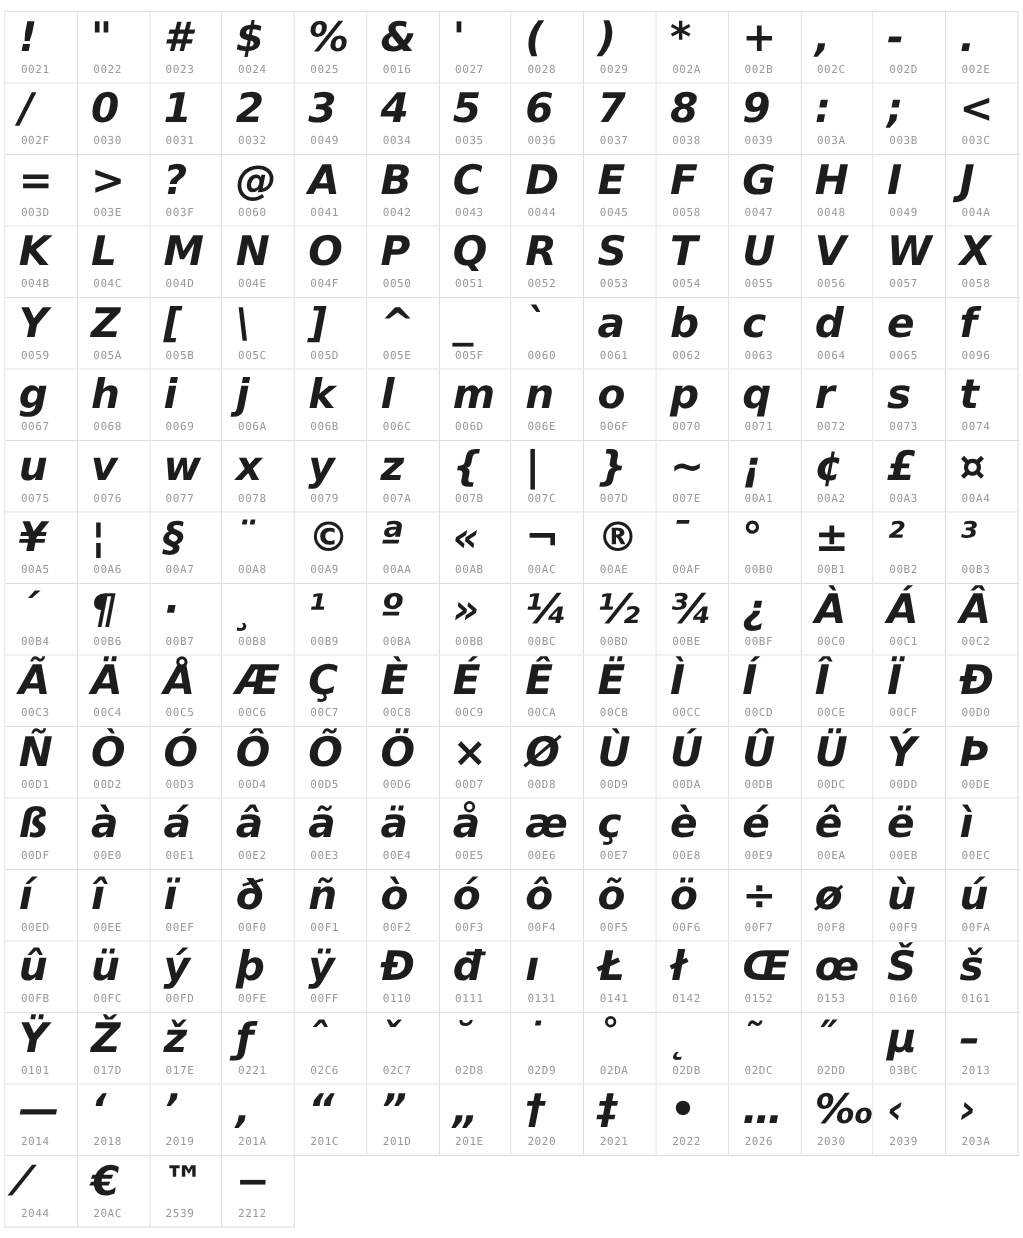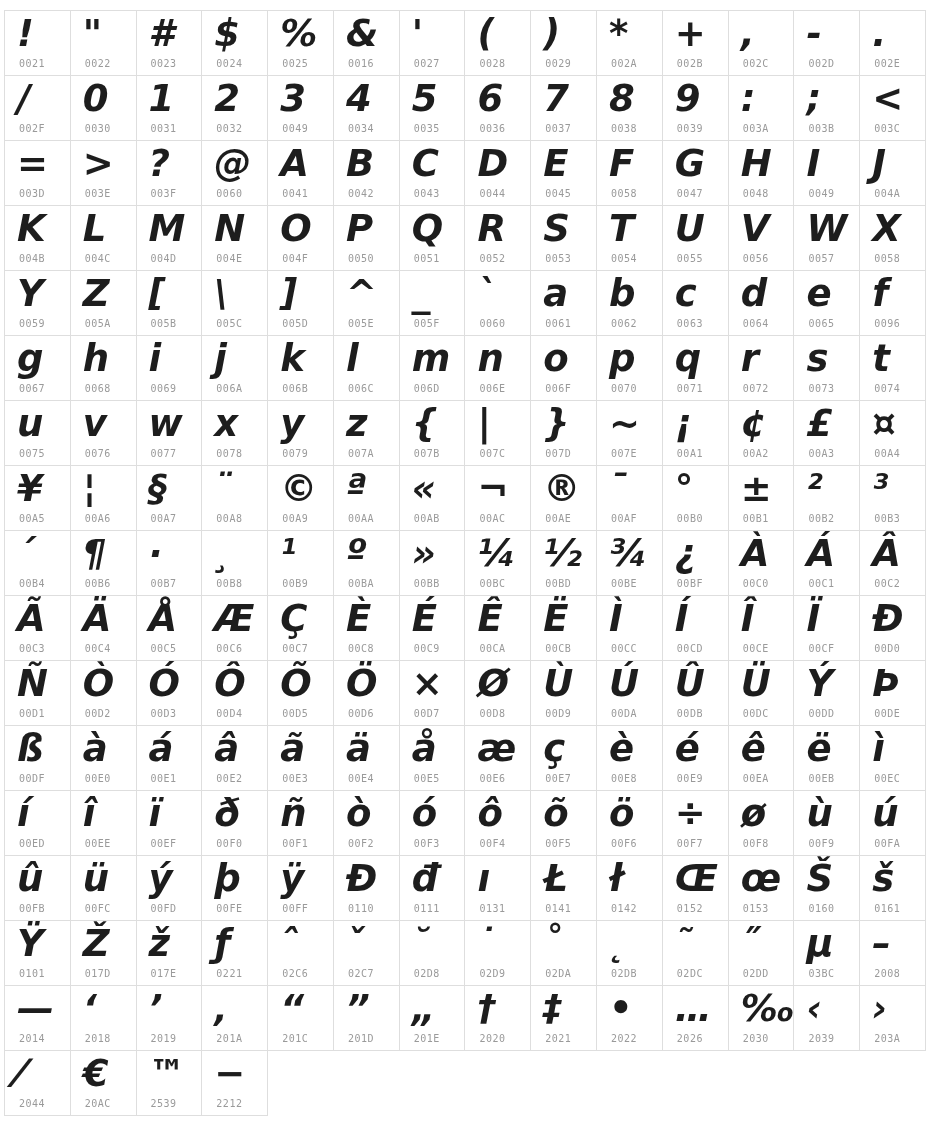--- a/index.html
+++ b/index.html
@@ -1096,21 +1096,21 @@
     <div class="code">02DD</div>
   </div>
 
   <div class="cell">
     <div class="glyph">μ</div>
     <div class="code">03BC</div>
   </div>
 
   <div class="cell">
     <div class="glyph">–</div>
-    <div class="code">2008</div>
+    <div class="code">2013</div>
   </div>
 
   <div class="cell">
     <div class="glyph">—</div>
     <div class="code">2014</div>
   </div>
 
   <div class="cell">
     <div class="glyph">‘</div>
     <div class="code">2018</div>

